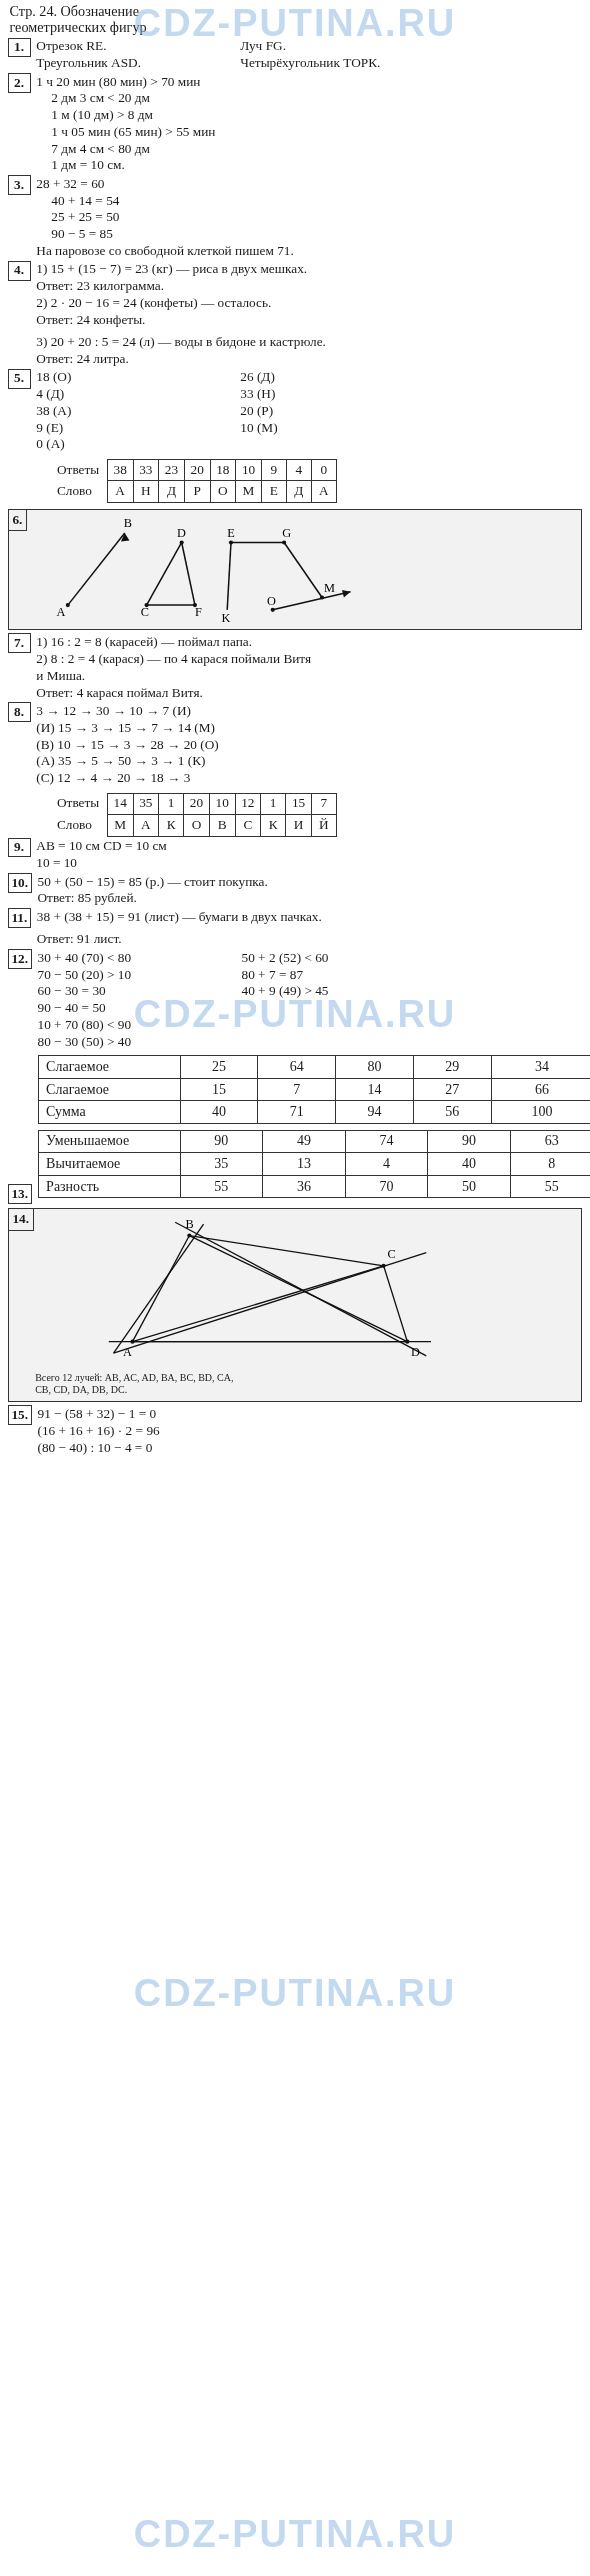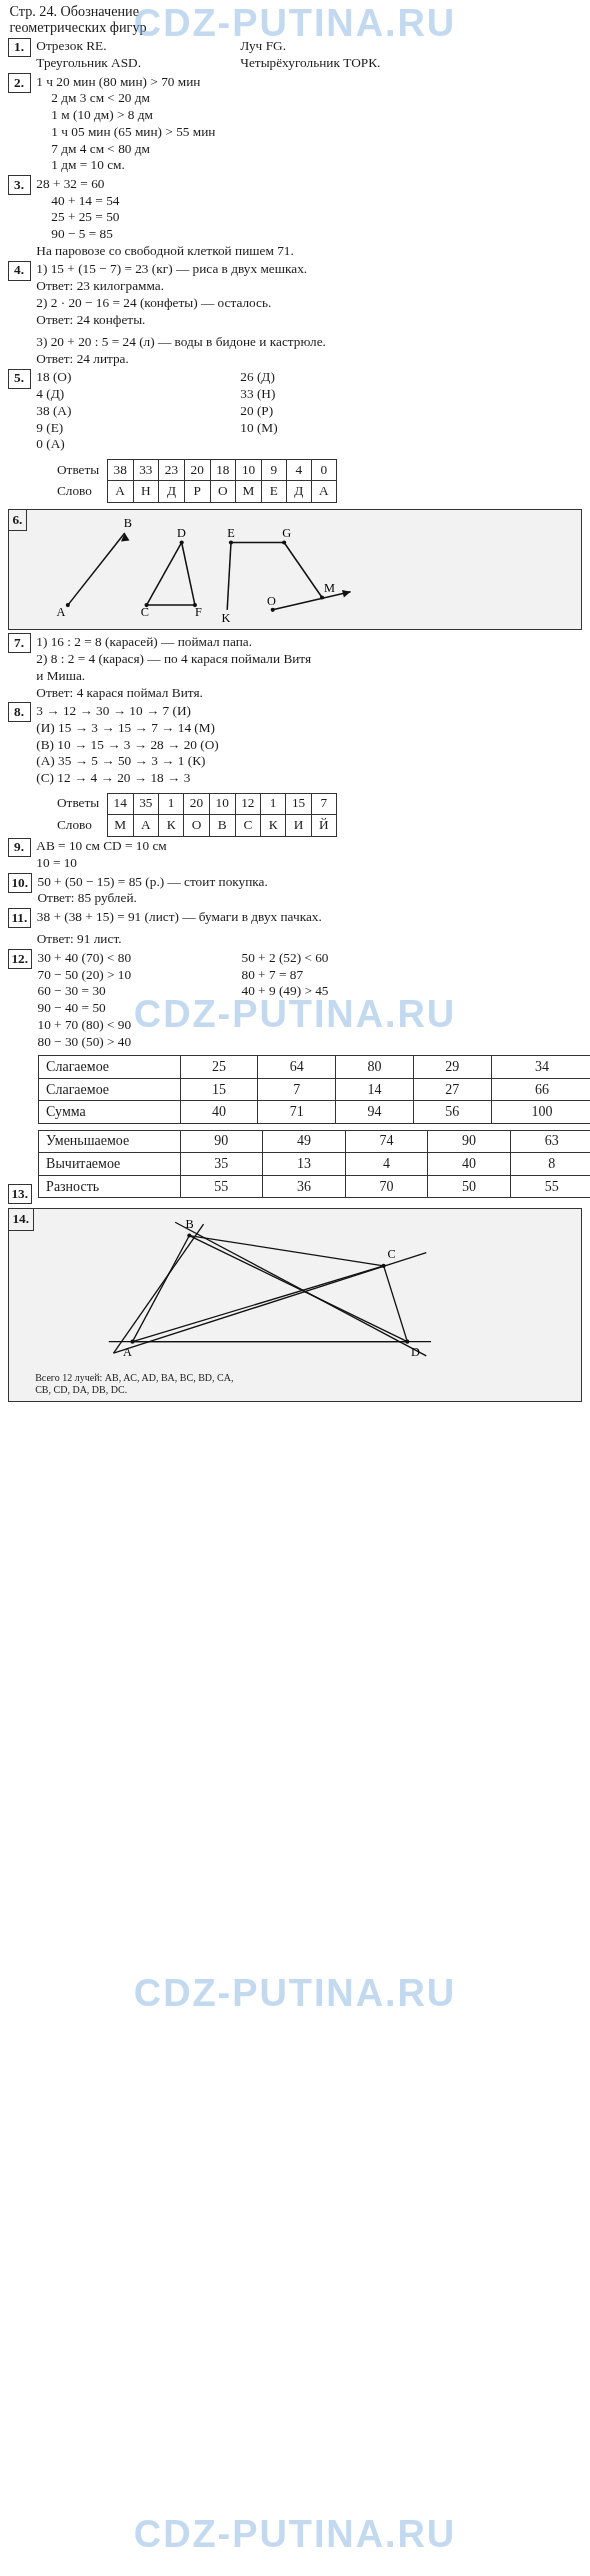--- a/index.html
+++ b/index.html
@@ -461,15 +461,23 @@
       <text x="186" y="20" font-size="13" font-family="Liberation Serif, serif">B</text>
       <text x="399" y="52" font-size="13" font-family="Liberation Serif, serif">C</text>
       <text x="424" y="155" font-size="13" font-family="Liberation Serif, serif">D</text>
     </svg>
     <div class="fig14-cap">
       <div>Всего 12 лучей: AB, AC, AD, BA, BC, BD, CA,</div>
       <div>CB, CD, DA, DB, DC.</div>
     </div>
   </div>
 
+  <div class="row">
+    <div class="num">15.</div>
+    <div class="body">
+      <div class="ln">91 − (58 + 32) − 1 = 0</div>
+      <div class="ln">(16 + 16 + 16) · 2 = 96</div>
+      <div class="ln">(80 − 40) : 10 − 4 = 0</div>
+    </div>
+  </div>
 
 </div>
 
 
 </body></html>

